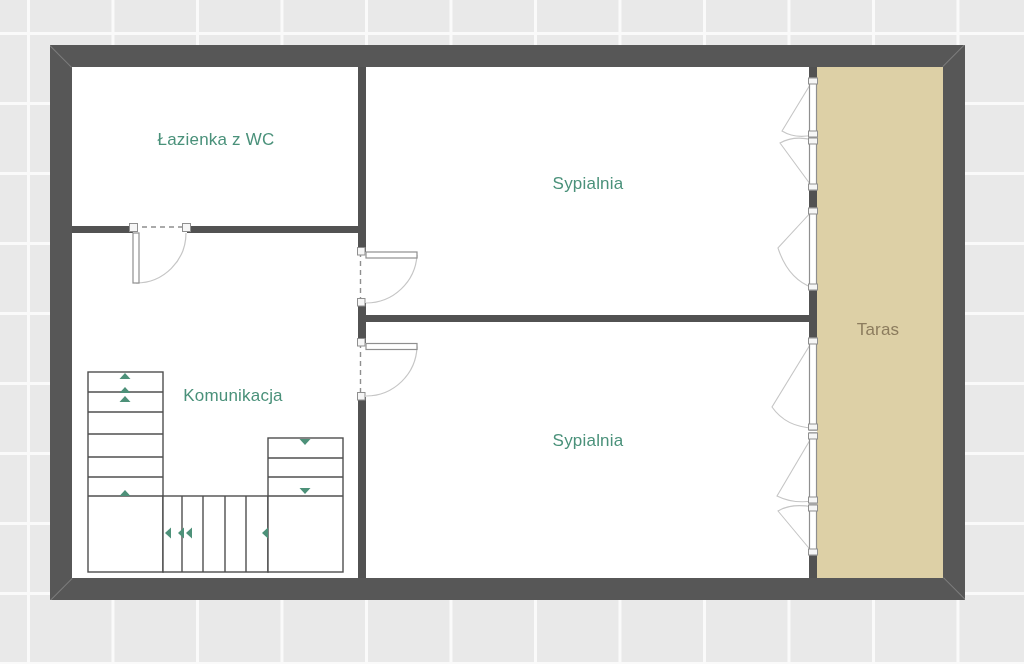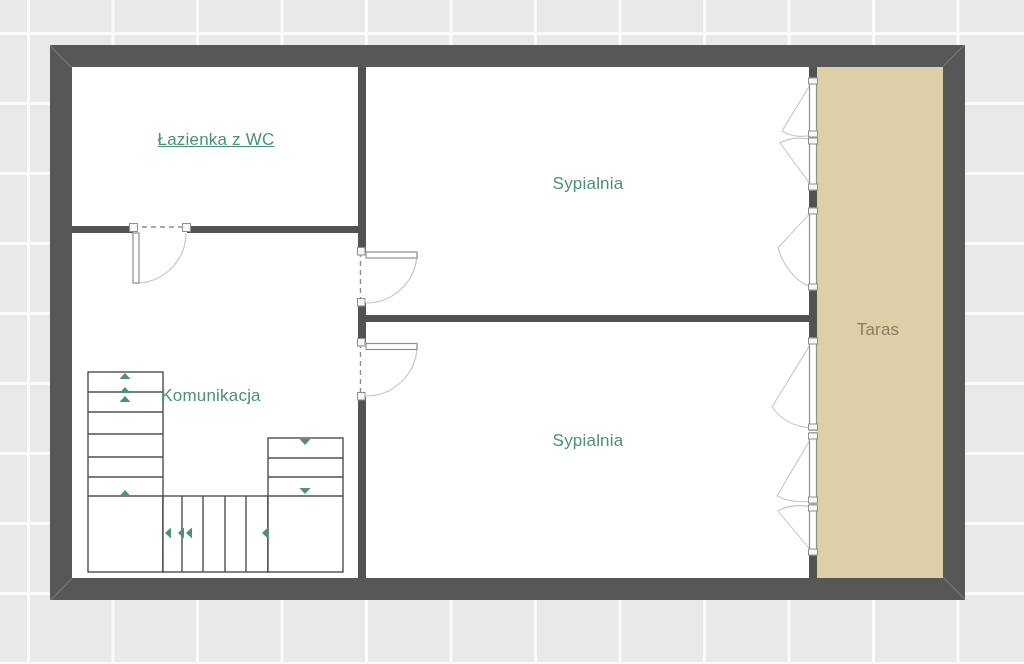--- a/index.html
+++ b/index.html
@@ -160,24 +160,24 @@
           <polygon class="arrow" points="99,460.5 99,471.5 93,466"></polygon>
           <polygon class="arrow" points="112,460.5 112,471.5 106,466"></polygon>
           <polygon class="arrow" points="120,460.5 120,471.5 114,466"></polygon>
           <polygon class="arrow" points="196,460.5 196,471.5 190,466"></polygon>
           <polygon class="arrow" points="227.5,372 238.5,372 233,378"></polygon>
           <polygon class="arrow" points="227.5,421 238.5,421 233,427"></polygon>
         </g>
       </g>
     </svg>
 
-    <div class="room-label" style="left:144px;top:73px;text-decoration:underline;">Łazienka z WC</div>
+    <div class="room-label" style="left:144px;top:73px;">Łazienka z WC</div>
     <div class="room-label" style="left:516px;top:117px;">Sypialnia</div>
     <div class="room-label" style="left:516px;top:374px;">Sypialnia</div>
-    <div class="room-label" style="left:139px;top:329px;">Komunikacja</div>
+    <div class="room-label" style="left:161px;top:329px;">Komunikacja</div>
     <div class="room-label terrace-label" style="left:806px;top:263px;">Taras</div>
   </div>
 
   <div class="corner-seam seam-tl"></div>
   <div class="corner-seam seam-tr"></div>
   <div class="corner-seam seam-bl"></div>
   <div class="corner-seam seam-br"></div>
 </div>
 
 </body></html>

